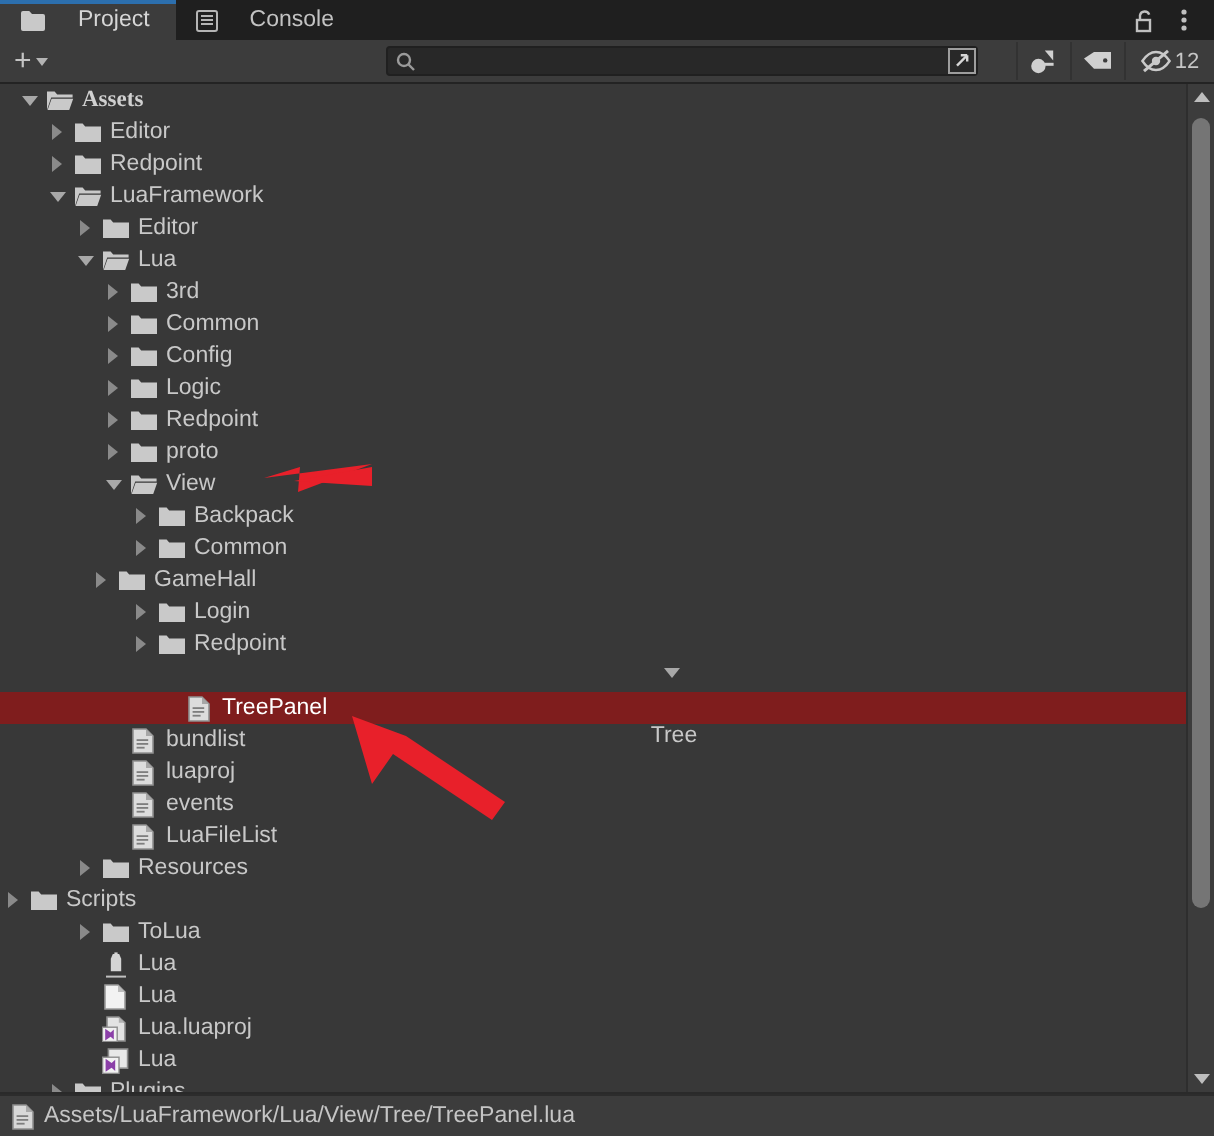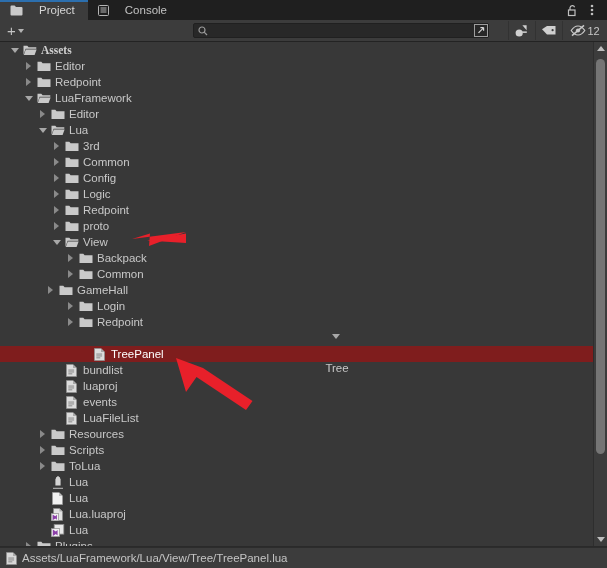--- a/index.html
+++ b/index.html
@@ -664,21 +664,21 @@
           <span class="twisty">
             <span class="tri-right"></span>
           </span>
           <span class="row-icon">
             <svg width="14" height="12" viewBox="0 0 14 12">
               <path d="M0.5 1.8 H4.3 L5.6 3.3 H13.5 V11 H0.5 Z" fill="#c9c9c9"></path>
             </svg>
           </span>
           <span class="row-label">Resources</span>
         </div>
-        <div class="row" style="padding-left: 36px;">
+        <div class="row" style="">
           <span class="twisty">
             <span class="tri-right"></span>
           </span>
           <span class="row-icon">
             <svg width="14" height="12" viewBox="0 0 14 12">
               <path d="M0.5 1.8 H4.3 L5.6 3.3 H13.5 V11 H0.5 Z" fill="#c9c9c9"></path>
             </svg>
           </span>
           <span class="row-label">Scripts</span>
         </div>

